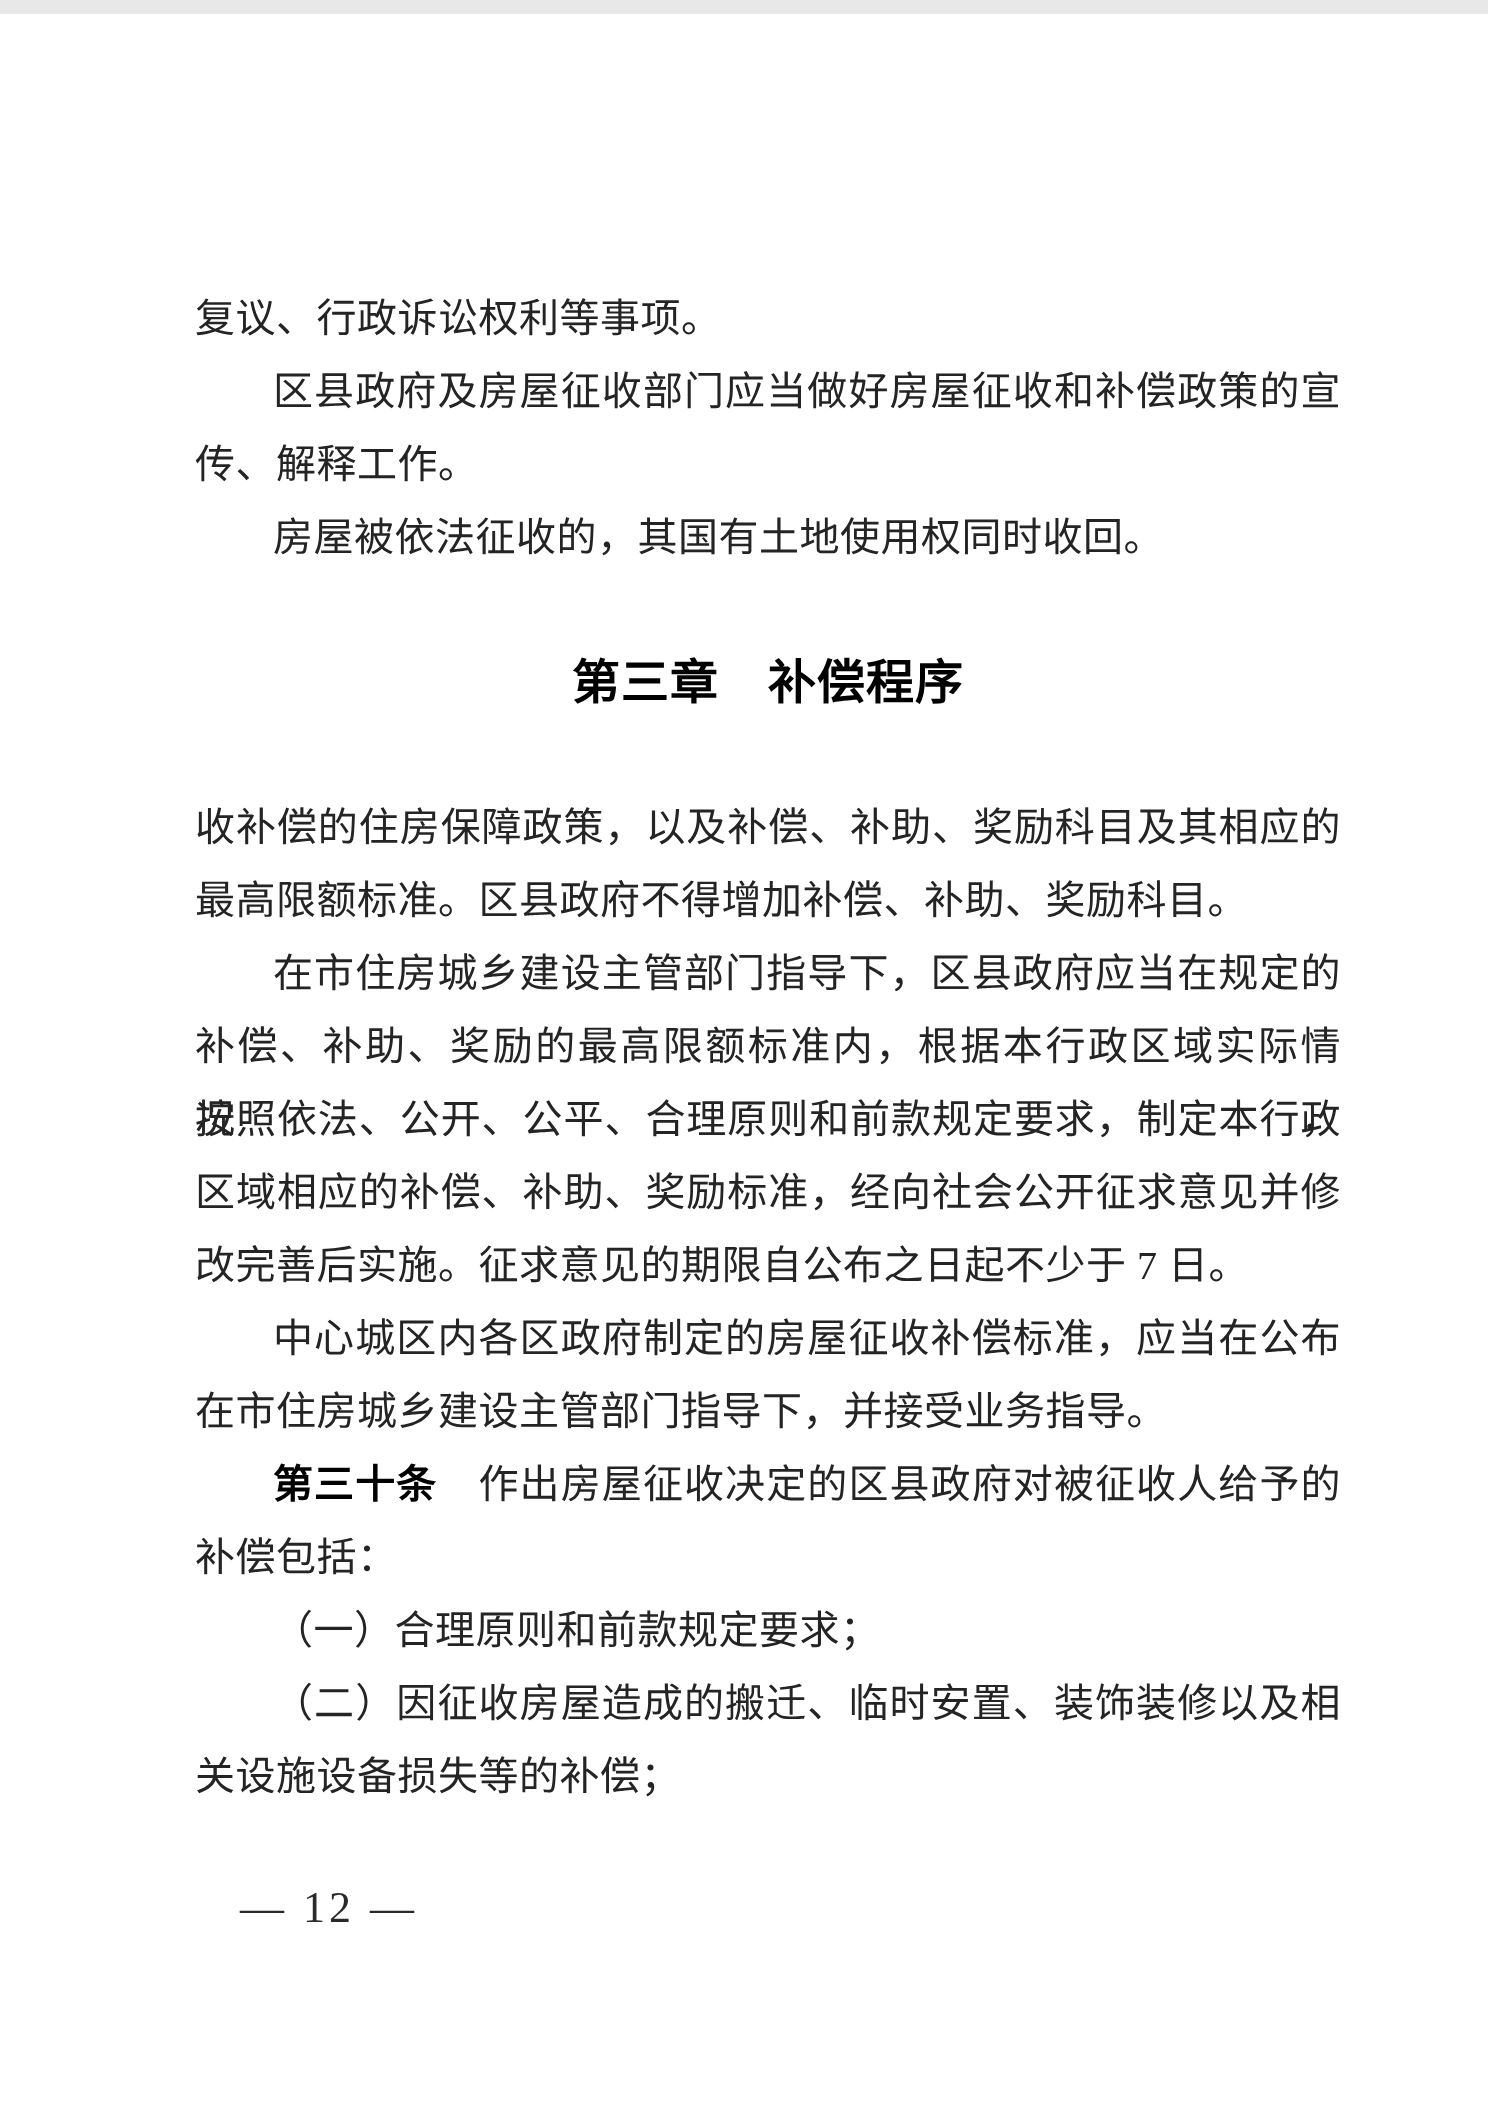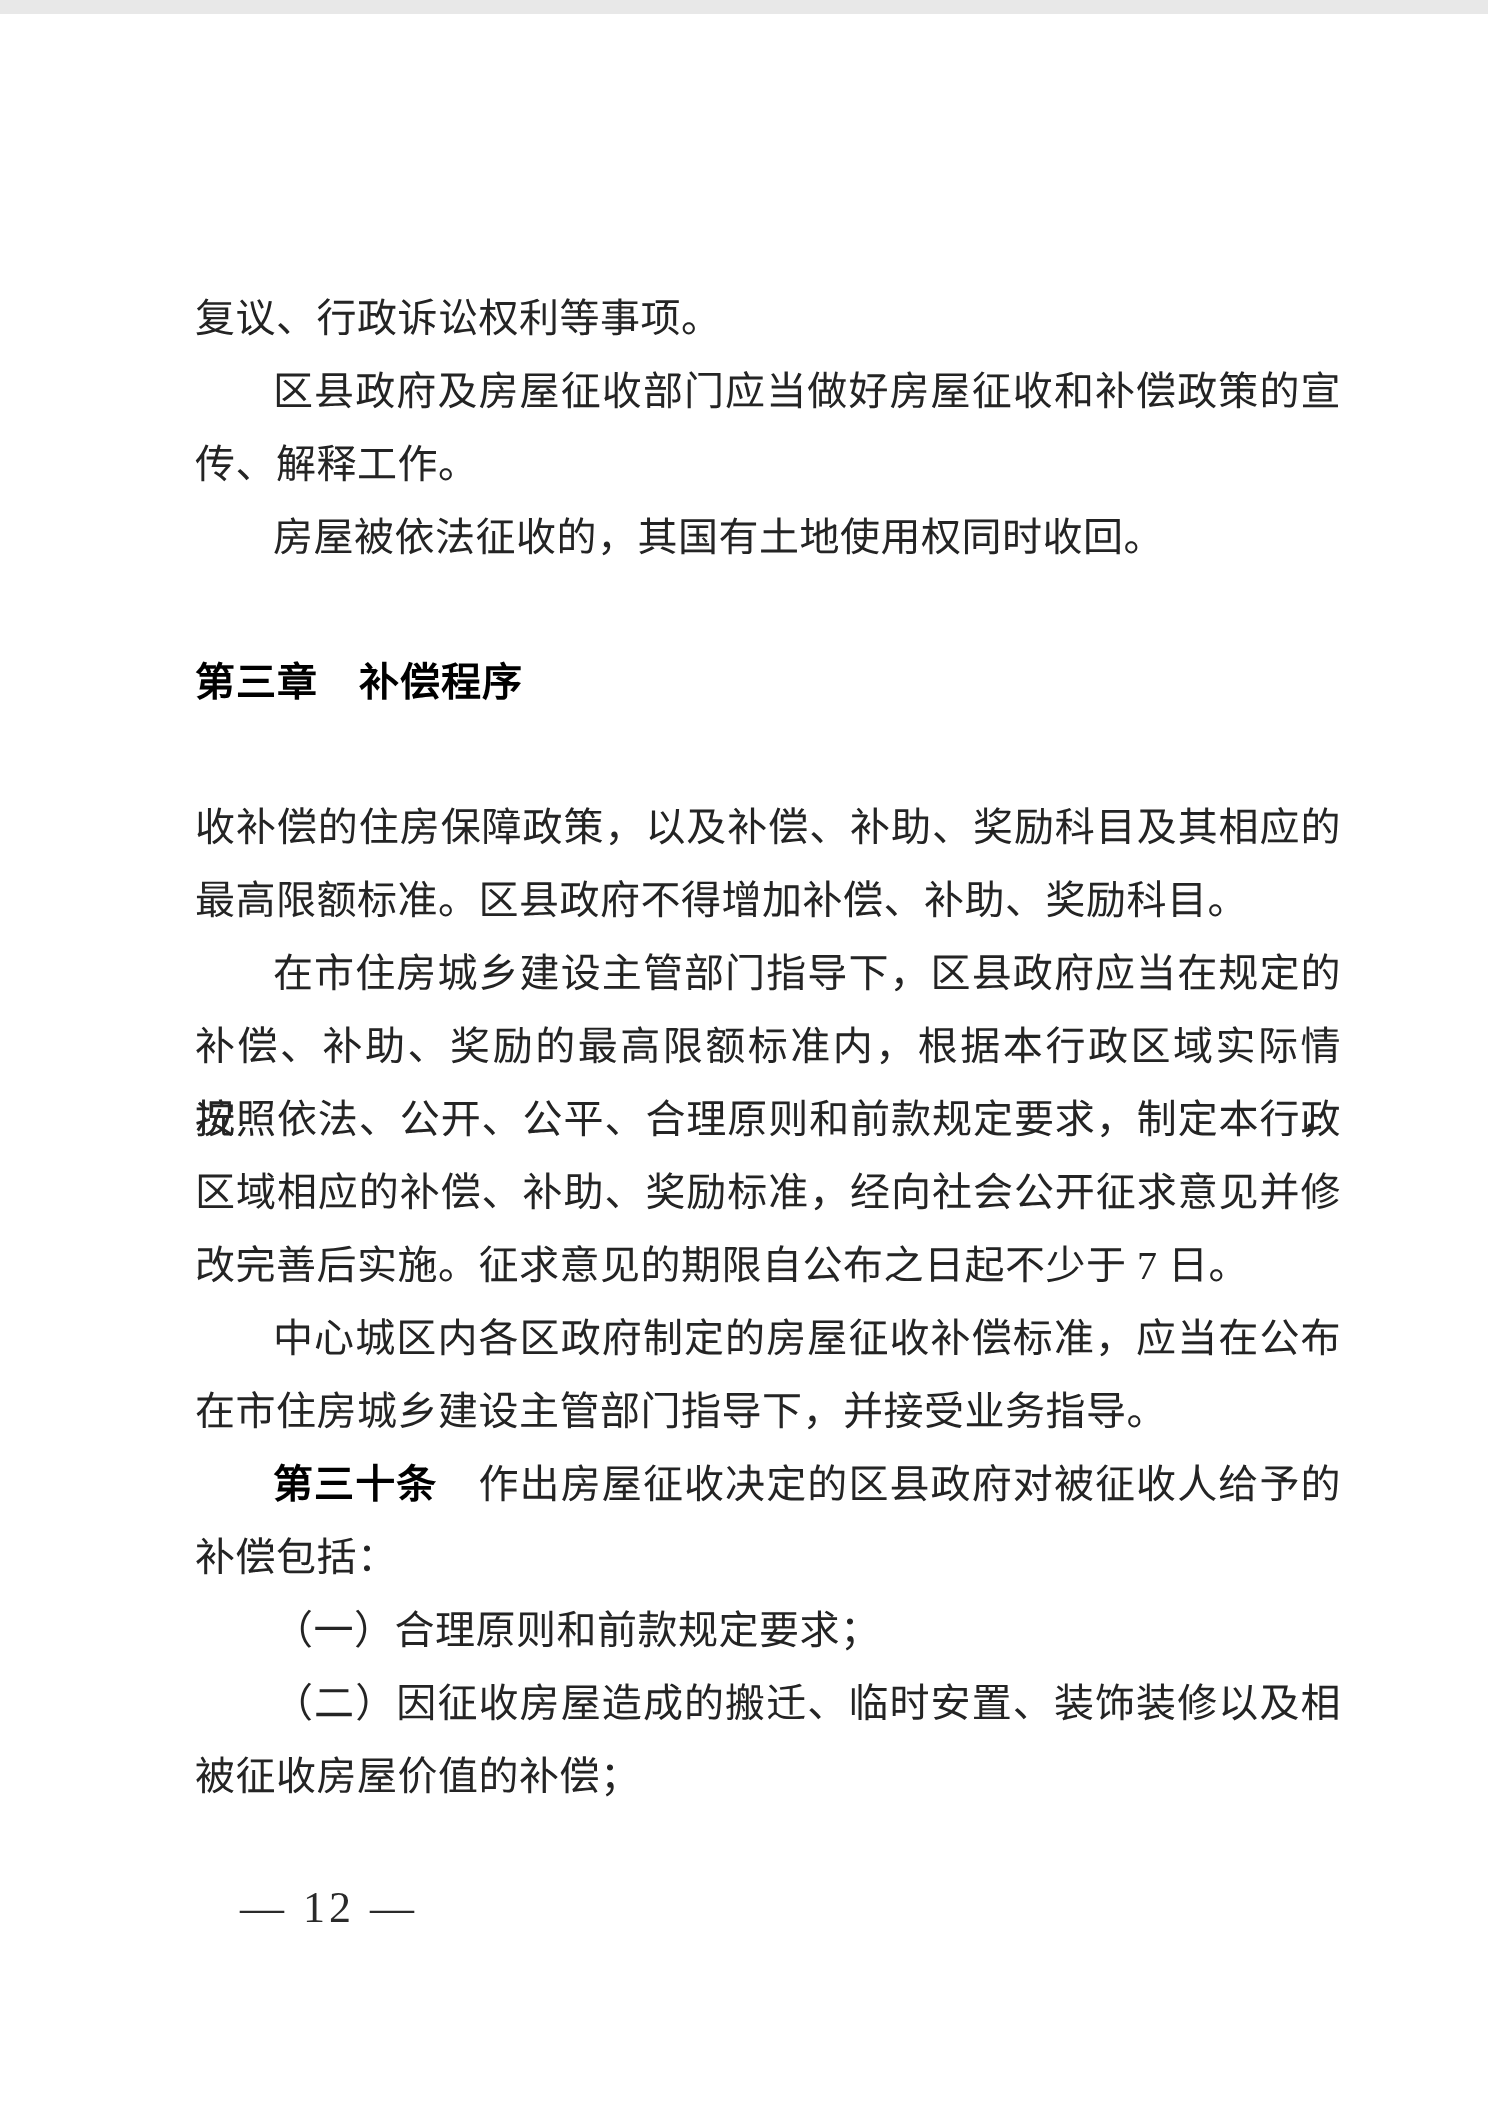--- a/index.html
+++ b/index.html
@@ -36,24 +36,25 @@
   .line.fill {
     text-align: justify;
     text-align-last: justify;
   }
   .lead {
     font-weight: 700;
     color: #000000;
     font-family: "Liberation Sans", "DejaVu Sans", sans-serif;
   }
   .heading {
-    font-size: 40px;
+    font-size: 48px;
     line-height: 73px;
     height: 73px;
     margin: 72px 0;
+    text-align: center;
     font-weight: 700;
     color: #000000;
     font-family: "Liberation Sans", "DejaVu Sans", sans-serif;
     letter-spacing: 1px;
   }
   .pagenumber {
     position: absolute;
     left: 240px;
     top: 1872px;
     font-size: 44px;
@@ -82,18 +83,18 @@
     <div class="line fill">补偿、补助、奖励的最高限额标准内，根据本行政区域实际情况，</div>
     <div class="line fill">按照依法、公开、公平、合理原则和前款规定要求，制定本行政</div>
     <div class="line fill">区域相应的补偿、补助、奖励标准，经向社会公开征求意见并修</div>
     <div class="line">改完善后实施。征求意见的期限自公布之日起不少于 7 日。</div>
     <div class="line indent fill">中心城区内各区政府制定的房屋征收补偿标准，应当在公布</div>
     <div class="line">在市住房城乡建设主管部门指导下，并接受业务指导。</div>
     <div class="line indent fill"><span class="lead">第三十条</span><span>　作出房屋征收决定的区县政府对被征收人给予的</span></div>
     <div class="line">补偿包括：</div>
     <div class="line indent">（一）合理原则和前款规定要求；</div>
     <div class="line indent fill">（二）因征收房屋造成的搬迁、临时安置、装饰装修以及相</div>
-    <div class="line">被征收房屋价值的补偿；</div>
+    <div class="line">关设施设备损失等的补偿；</div>
 
   </div>
 
   <div class="pagenumber">— 12 —</div>
 </div>
 
 </body></html>

